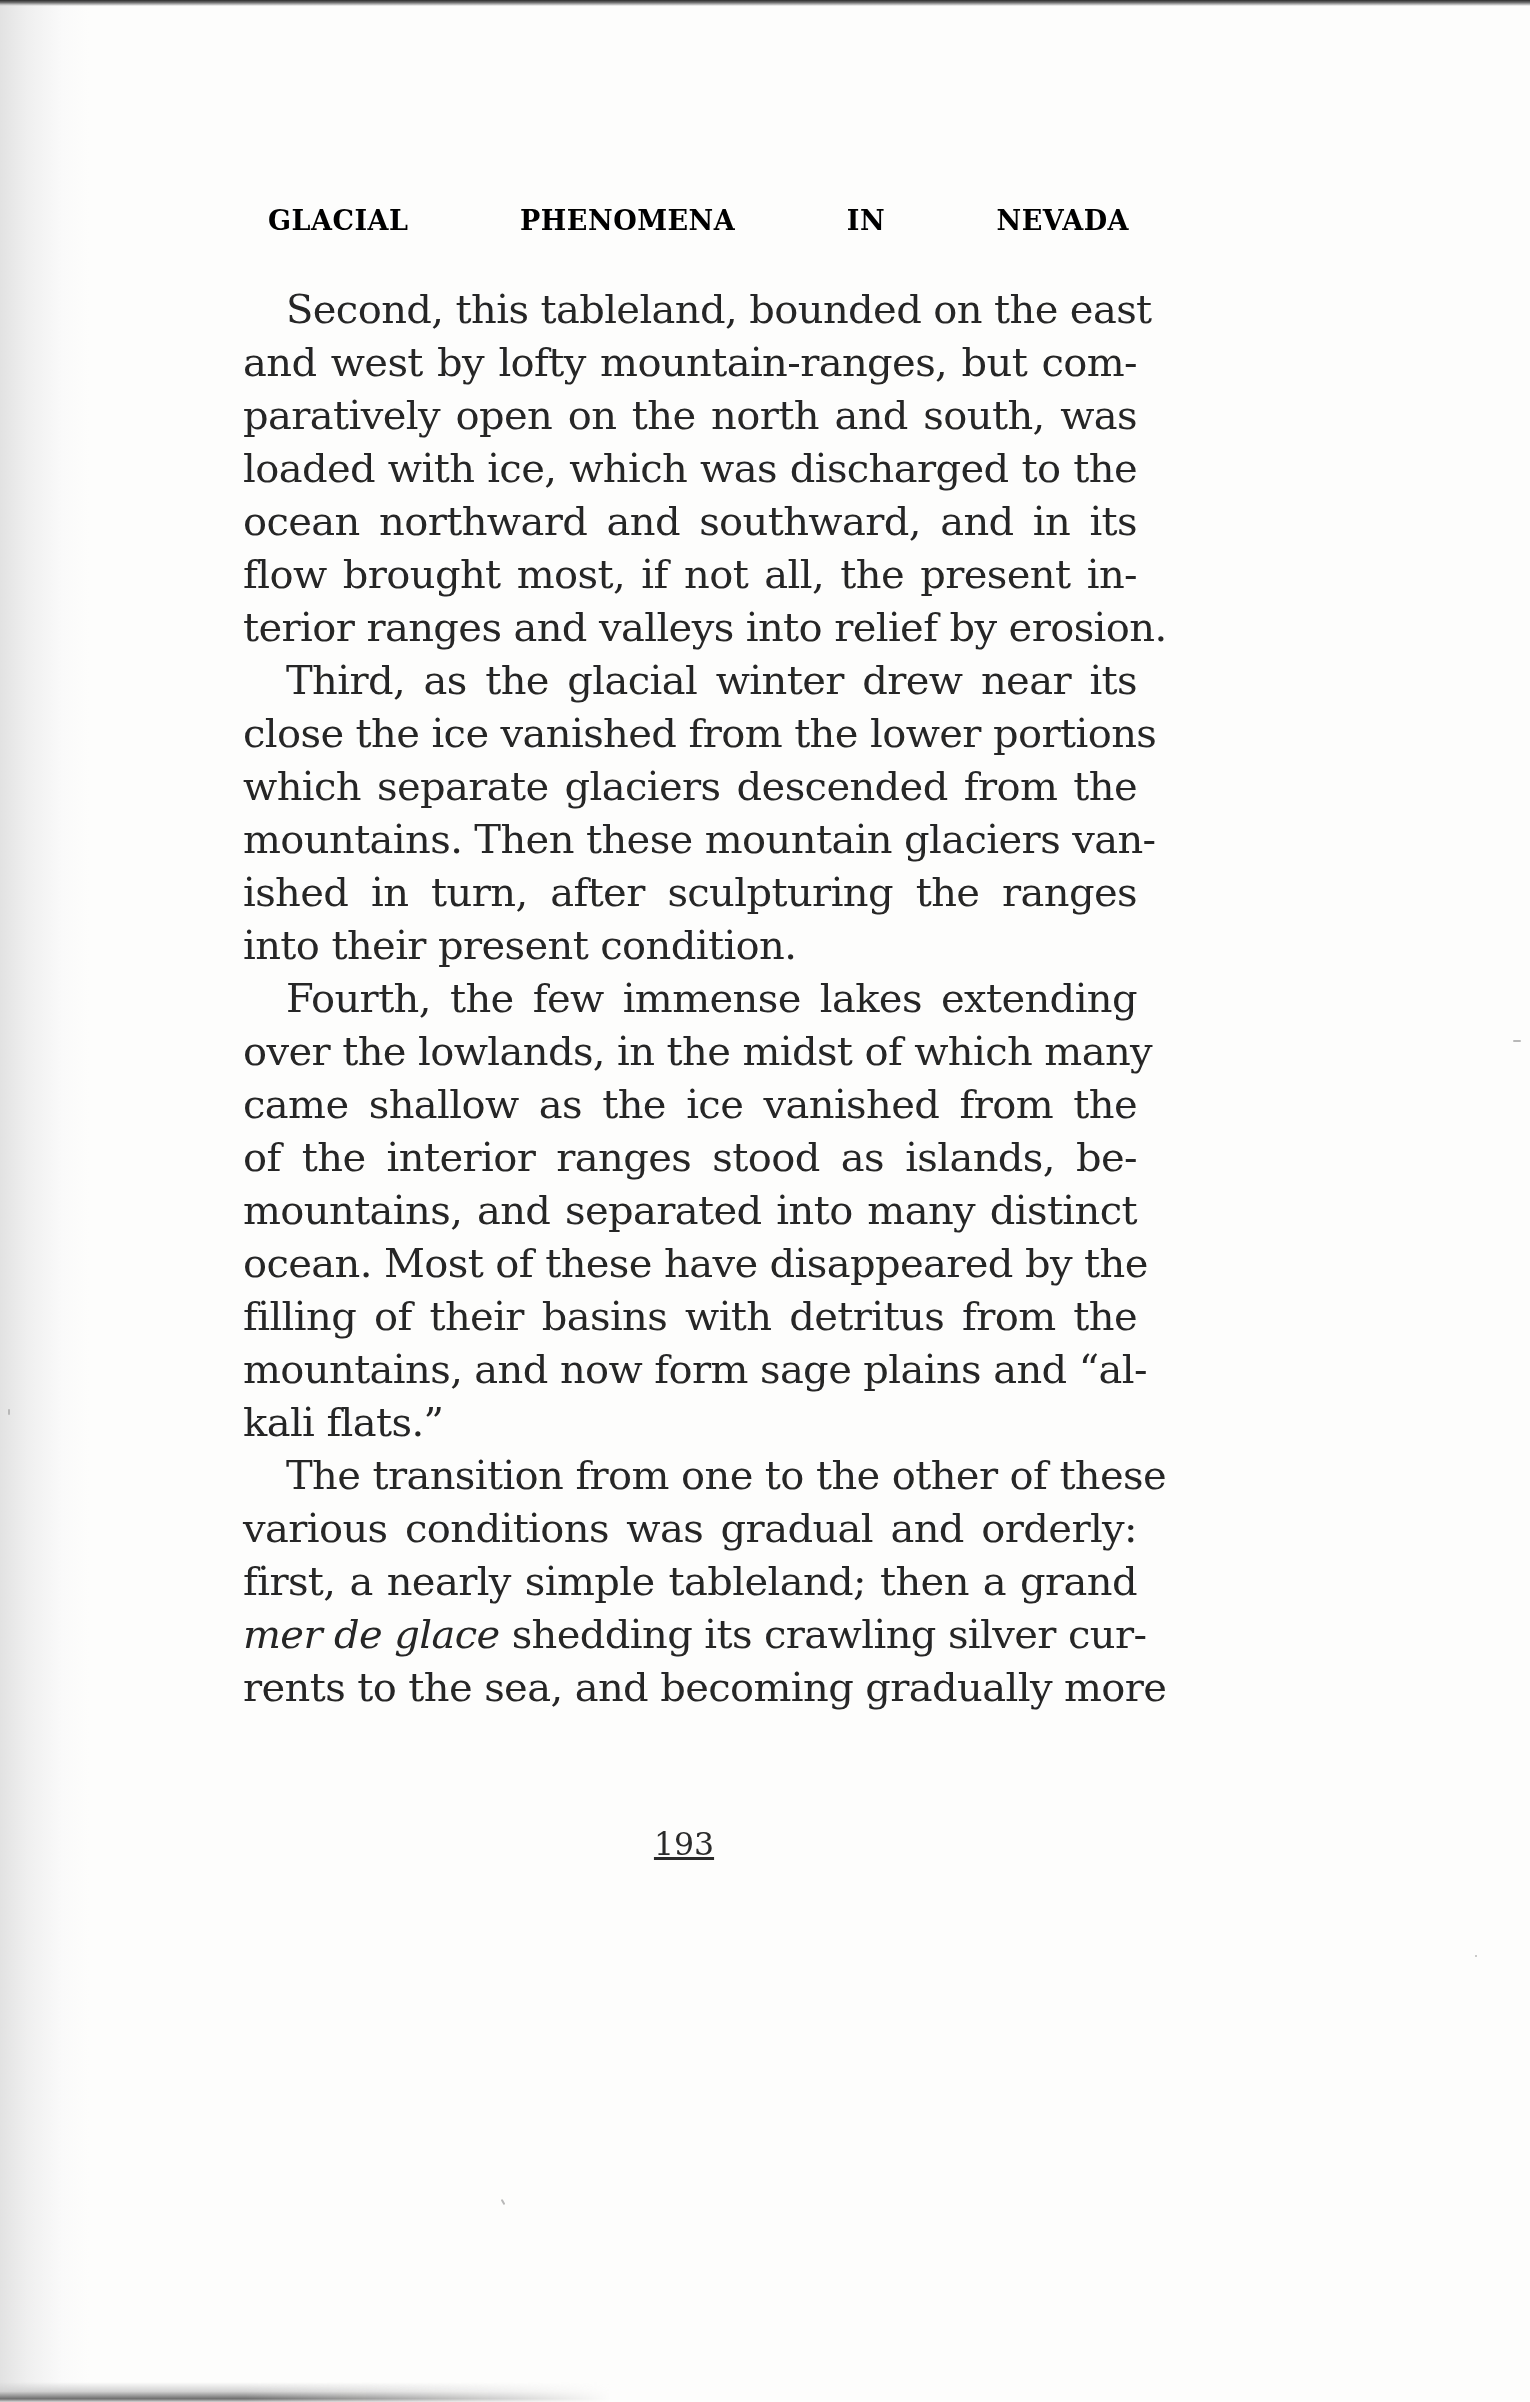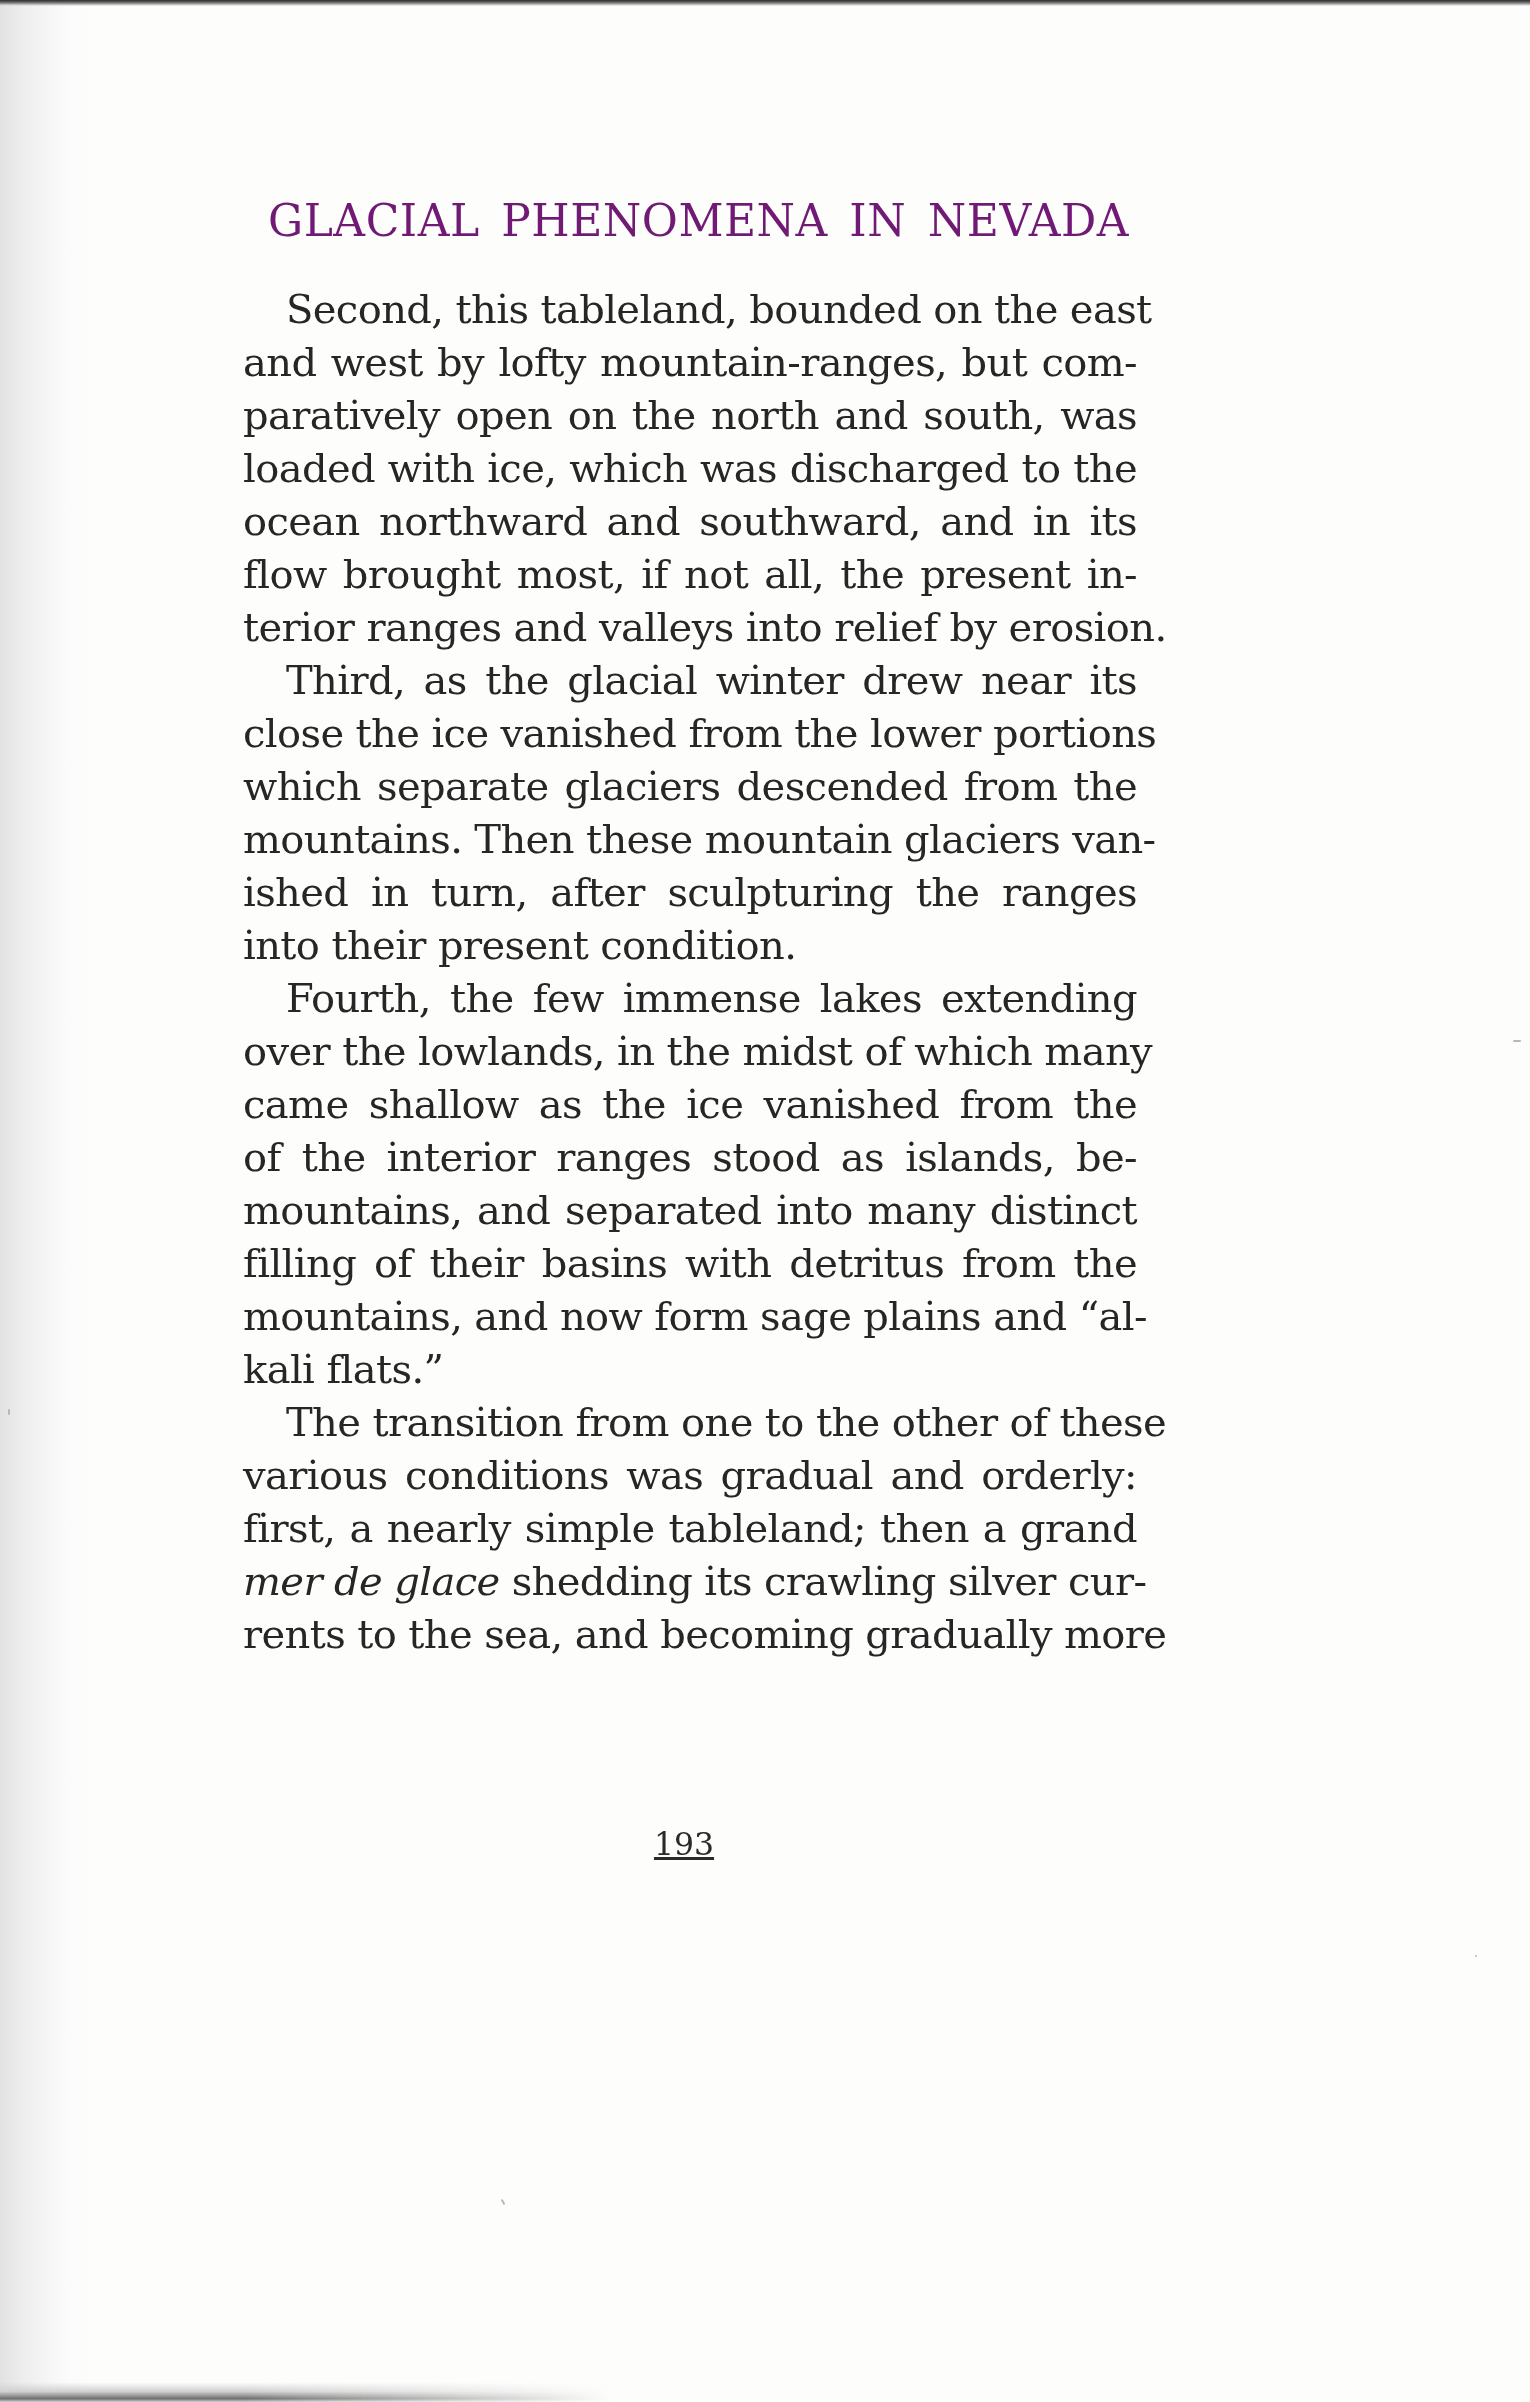--- a/index.html
+++ b/index.html
@@ -33,27 +33,28 @@
     width: 611px; height: 20.7px;
     background: linear-gradient(to bottom, rgba(253,253,252,0) 0%, #d0d0d0 45%, #6f6f6f 80%, #f5f5f5 100%);
     -webkit-mask-image: linear-gradient(to right, #000 0%, #000 40%, rgba(0,0,0,0) 100%);
             mask-image: linear-gradient(to right, #000 0%, #000 40%, rgba(0,0,0,0) 100%);
   }
   .running-head {
     position: absolute;
     left: 268px;
     top: 195px;
     width: 861px;
-    font-size: 44px;
+    font-size: 27px;
     line-height: 51px;
     letter-spacing: 0.5px;
     text-align: justify;
     text-align-last: justify;
     white-space: nowrap;
-    color: #701a75;
+    color: #000000;
+    font-weight: bold;
   }
   .text-block {
     position: absolute;
     left: 243px;
     top: 283px;
     width: 894px;
   }
   .line {
     display: block;
     height: 53px;
@@ -115,20 +116,21 @@
     <span class="line">ished in turn, after sculpturing the ranges</span>
     <span class="line last">into their present condition.</span>
   </div>
 
   <div>
     <span class="line indent">Fourth, the few immense lakes extending</span>
     <span class="line">over the lowlands, in the midst of which many</span>
     <span class="line">came shallow as the ice vanished from the</span>
     <span class="line">of the interior ranges stood as islands, be-</span>
     <span class="line">mountains, and separated into many distinct</span>
+    <span class="line">ocean. Most of these have disappeared by the</span>
     <span class="line">filling of their basins with detritus from the</span>
     <span class="line">mountains, and now form sage plains and “al-</span>
     <span class="line last">kali flats.”</span>
   </div>
 
   <div>
     <span class="line indent">The transition from one to the other of these</span>
     <span class="line">various conditions was gradual and orderly:</span>
     <span class="line">first, a nearly simple tableland; then a grand</span>
     <span class="line"><span class="it">mer de glace</span><span> shedding its crawling silver cur-</span></span>

